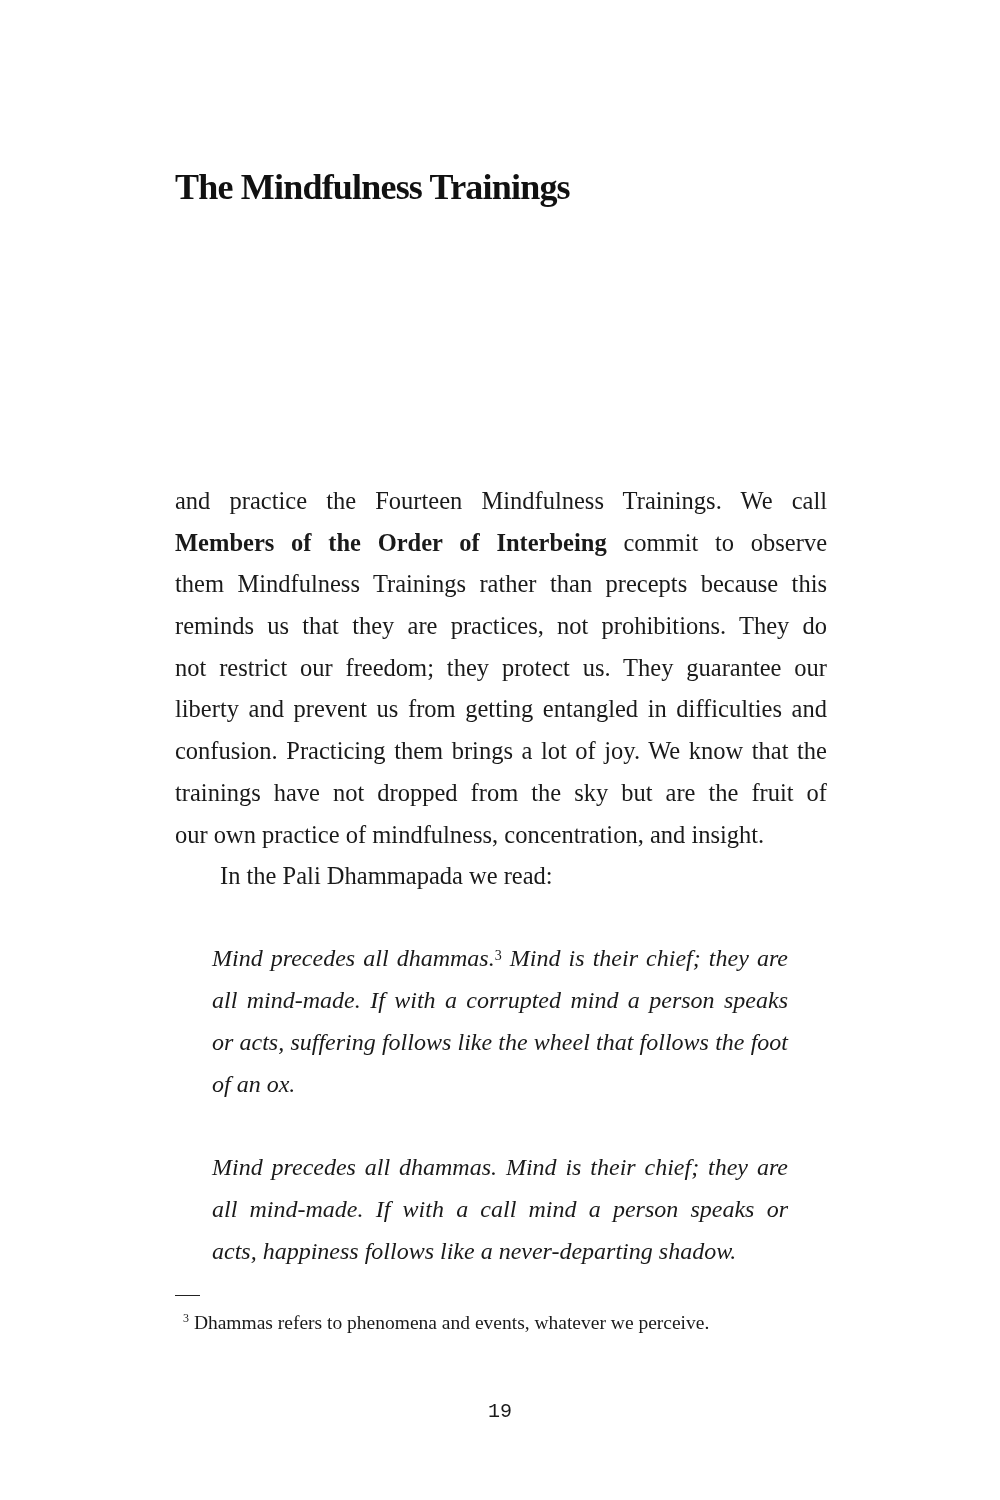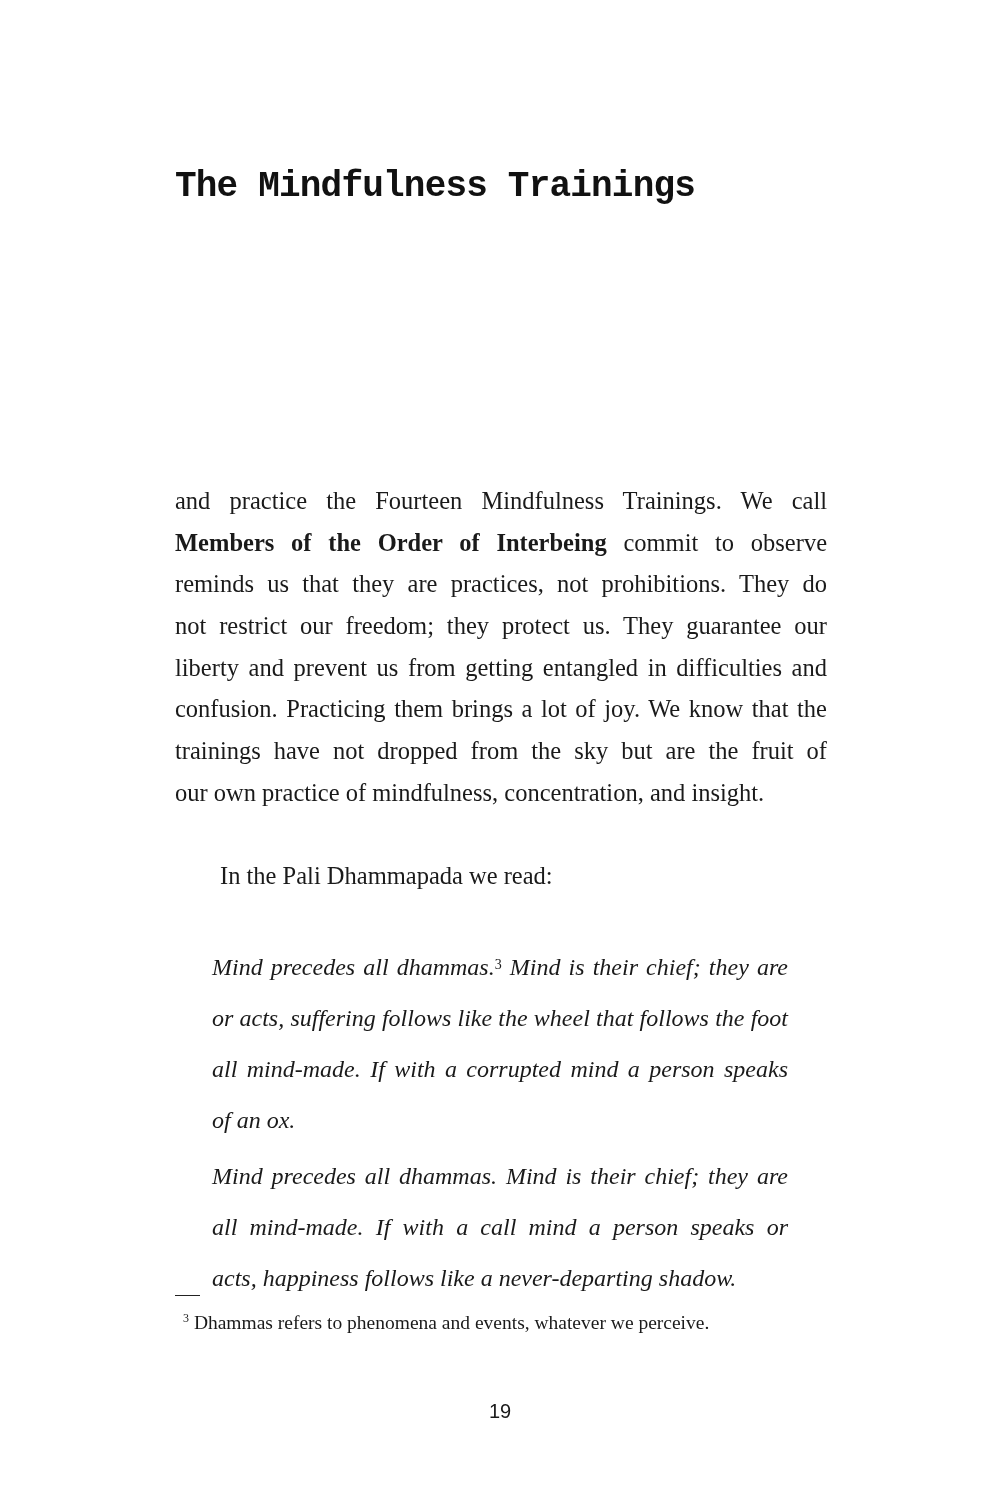--- a/index.html
+++ b/index.html
@@ -1,79 +1,80 @@
 <!DOCTYPE html>
 <html><head>
   <meta charset="utf-8">
   <style>
     html, body { margin: 0; padding: 0; background: #ffffff; }
     body { width: 1000px; height: 1500px; position: relative; overflow: hidden; color: #1a1a1a; }
     .title {
       position: absolute; left: 175px; top: 166px;
-      font-family: Liberation Mono, monospace; font-weight: bold;
+      font-family: Liberation Serif, serif; font-weight: bold;
       font-size: 36px; letter-spacing: -0.8px; color: #111;
       margin: 0; white-space: nowrap;
     }
     .body-text {
       position: absolute; left: 175px; width: 652px;
       font-family: "Liberation Serif", serif; font-size: 24.5px;
       line-height: 41.7px; margin: 0;
     }
     .line { display: block; white-space: nowrap; text-align: justify; text-align-last: justify; height: 41.7px; }
     .line.last { text-align-last: left; font-family: Liberation Serif, serif; }
     .para1 { top: 480px; }
     .para2 { top: 855px; }
     .para2 .line { padding-left: 45px; text-align-last: left; }
     .quote {
       position: absolute; left: 212px; width: 576px;
       font-family: "Liberation Serif", serif; font-style: italic;
       font-size: 24px; line-height: 42px; margin: 0;
     }
     .quote1 { top: 937px; }
     .quote2 { top: 1146px; }
-    .quote .line { height: 42px; margin-top: 9px; }
+    .quote .line { height: 42px; }
     sup { font-size: 14px; font-style: normal; vertical-align: top; position: relative; top: -2px; }
     .footnote-rule {
       position: absolute; left: 175px; top: 1295px; width: 25px; height: 0;
       border-top: 1px solid #222;
     }
     .footnote {
       position: absolute; left: 175px; top: 1304px;
       font-family: "Liberation Serif", serif; font-size: 19.5px; margin: 8px; white-space: nowrap;
     }
     .footnote sup { font-size: 12px; top: -1px; }
     .page-number {
       position: absolute; left: 0; width: 1000px; top: 1400px; text-align: center;
-      font-family: Liberation Sans, sans-serif; font-size: 20px;
+      font-family: Liberation Mono, monospace; font-size: 20px;
     }
   </style>
 </head>
 <body>
 
 <h1 class="title">The Mindfulness Trainings</h1>
 
 <div class="body-text para1">
   <span class="line">and practice the Fourteen Mindfulness Trainings. We call</span>
   <span class="line"><b>Members of the Order of Interbeing</b><span> commit to observe</span></span>
+  <span class="line">them Mindfulness Trainings rather than precepts because this</span>
   <span class="line">reminds us that they are practices, not prohibitions. They do</span>
   <span class="line">not restrict our freedom; they protect us. They guarantee our</span>
   <span class="line">liberty and prevent us from getting entangled in difficulties and</span>
   <span class="line">confusion. Practicing them brings a lot of joy. We know that the</span>
   <span class="line">trainings have not dropped from the sky but are the fruit of</span>
   <span class="line last">our own practice of mindfulness, concentration, and insight.</span>
 </div>
 
 <div class="body-text para2">
   <span class="line">In the Pali Dhammapada we read:</span>
 </div>
 
 <blockquote class="quote quote1">
   <span class="line"><span>Mind precedes all dhammas.</span><sup>3</sup><span> Mind is their chief; they are</span></span>
+  <span class="line">all mind-made. If with a corrupted mind a person speaks</span>
   <span class="line">or acts, suffering follows like the wheel that follows the foot</span>
-  <span class="line">all mind-made. If with a corrupted mind a person speaks</span>
   <span class="line last">of an ox.</span>
 </blockquote>
 
 <blockquote class="quote quote2">
   <span class="line">Mind precedes all dhammas. Mind is their chief; they are</span>
   <span class="line">all mind-made. If with a call mind a person speaks or</span>
   <span class="line last">acts, happiness follows like a never-departing shadow.</span>
 </blockquote>
 
 <div class="footnote-rule"></div>

